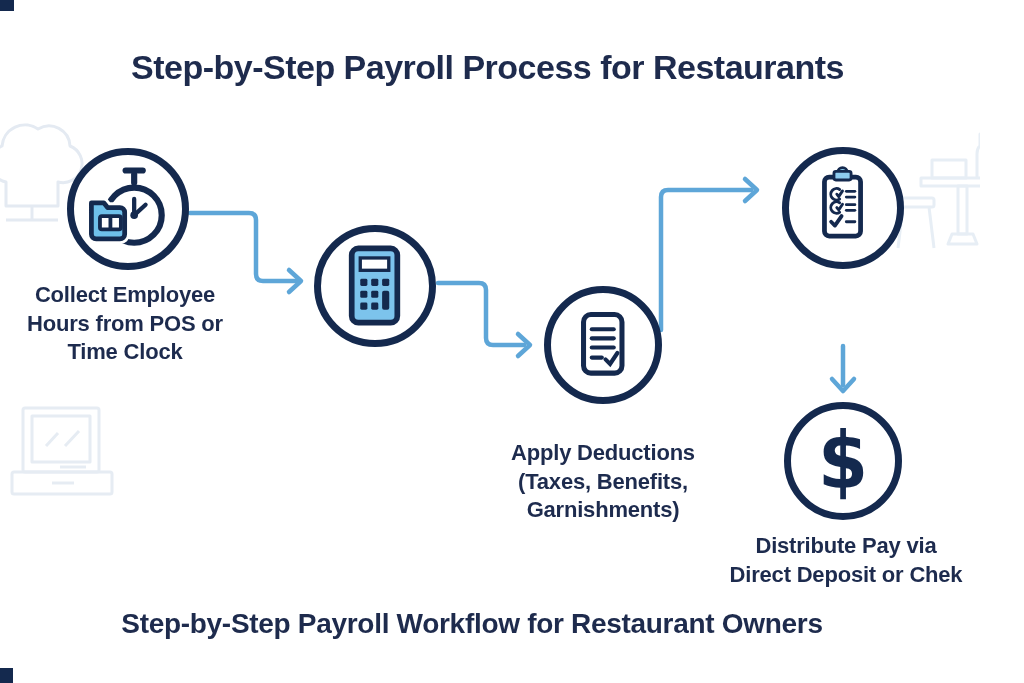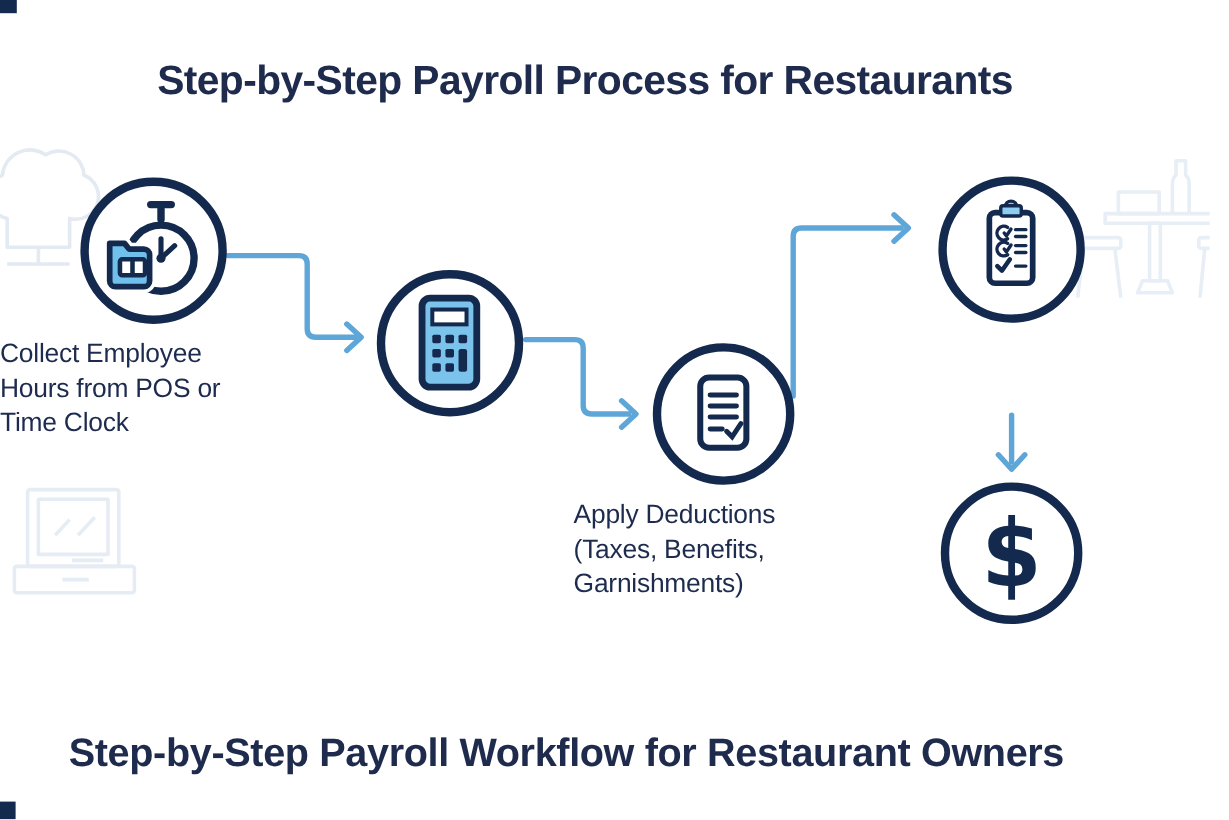--- a/index.html
+++ b/index.html
@@ -1,36 +1,36 @@
 <!DOCTYPE html>
 <html><head>
 <meta charset="utf-8">
 <style>
   html,body{margin:0;padding:0;background:#fff;}
   #canvas{
     position:relative;width:980px;height:683px;background:#ffffff;
-    overflow:hidden;font-family:"Liberation Sans",sans-serif;padding-left:28px;
+    overflow:hidden;font-family:"Liberation Sans",sans-serif;
   }
   .abs{position:absolute;}
   #title{
     left:0;top:48px;width:975px;text-align:center;
     font-size:34px;font-weight:bold;color:#1e2b4d;letter-spacing:-0.5px;
   }
   #caption{
     left:0;top:608px;width:944px;text-align:center;
-    font-size:33px;font-weight:bold;color:#1e2b4d;letter-spacing:-0.3px;
+    font-size:28px;font-weight:bold;color:#1e2b4d;letter-spacing:-0.3px;
   }
   .step-circle{
     position:absolute;background:#fff;border:7px solid #14294e;border-radius:50%;
     display:flex;align-items:center;justify-content:center;box-sizing:border-box;
   }
   .step-circle svg{width:88%;height:88%;}
   .step-label{
-    position:absolute;text-align:left;white-space:pre-line;
-    font-size:22px;line-height:28.5px;font-weight:normal;color:#1d2b4e;letter-spacing:-0.2px;
+    position:absolute;text-align:center;white-space:pre-line;
+    font-size:22px;line-height:28.5px;font-weight:bold;color:#1d2b4e;letter-spacing:-0.2px;
   }
   #dollar-glyph{
     font-family:"DejaVu Sans",sans-serif;font-size:72px;font-weight:bold;color:#14294e;
     transform:scaleY(1.08);line-height:1;
   }
   .corner-mark{position:absolute;background:#14294e;}
   svg{display:block;}
 </style>
 </head>
 <body>
@@ -136,21 +136,21 @@
       <rect x="29" y="17" width="42" height="64" rx="8" fill="#ffffff" stroke="#14294e" stroke-width="5.5"></rect>
       <g stroke="#14294e" stroke-width="4.5" stroke-linecap="round" fill="none">
         <line x1="38" y1="33" x2="62" y2="33"></line>
         <line x1="38" y1="43" x2="62" y2="43"></line>
         <line x1="38" y1="53" x2="62" y2="53"></line>
         <line x1="38" y1="64" x2="49" y2="64"></line>
         <polyline points="53,66 58,71 66,59"></polyline>
       </g>
     </svg>
   </div>
-  <div class="step-label" style="left:478px;top:415px;width:250px">Apply Deductions
+  <div class="step-label" style="left:478px;top:439px;width:250px">Apply Deductions
 (Taxes, Benefits,
 Garnishments)</div>
 
   <div class="step-circle" style="left:782px;top:147px;width:122px;height:122px">
     <svg viewBox="0 0 100 100">
       <rect x="31" y="18" width="38" height="62" rx="5" fill="#ffffff" stroke="#14294e" stroke-width="5"></rect>
       <circle cx="50" cy="13" r="5" fill="#8ecdf0" stroke="#14294e" stroke-width="3"></circle>
       <rect x="41" y="12" width="18" height="9" rx="2" fill="#8ecdf0" stroke="#14294e" stroke-width="3"></rect>
       <g fill="none" stroke="#14294e" stroke-width="3" stroke-linecap="round" stroke-linejoin="round">
         <path d="M47 31 A 6 6 0 1 0 47 41"></path>
@@ -163,14 +163,16 @@
         <line x1="54" y1="53" x2="63" y2="53"></line>
         <polyline points="38,65 42,69 49,59" stroke-width="4"></polyline>
         <line x1="54" y1="65" x2="63" y2="65"></line>
       </g>
     </svg>
   </div>
 
   <div class="step-circle" style="left:784px;top:402px;width:118px;height:118px">
     <span id="dollar-glyph">$</span>
   </div>
+  <div class="step-label" style="left:696px;top:532px;width:300px">Distribute Pay via
+Direct Deposit or Chek</div>
 
 </div>
 
 </body></html>

